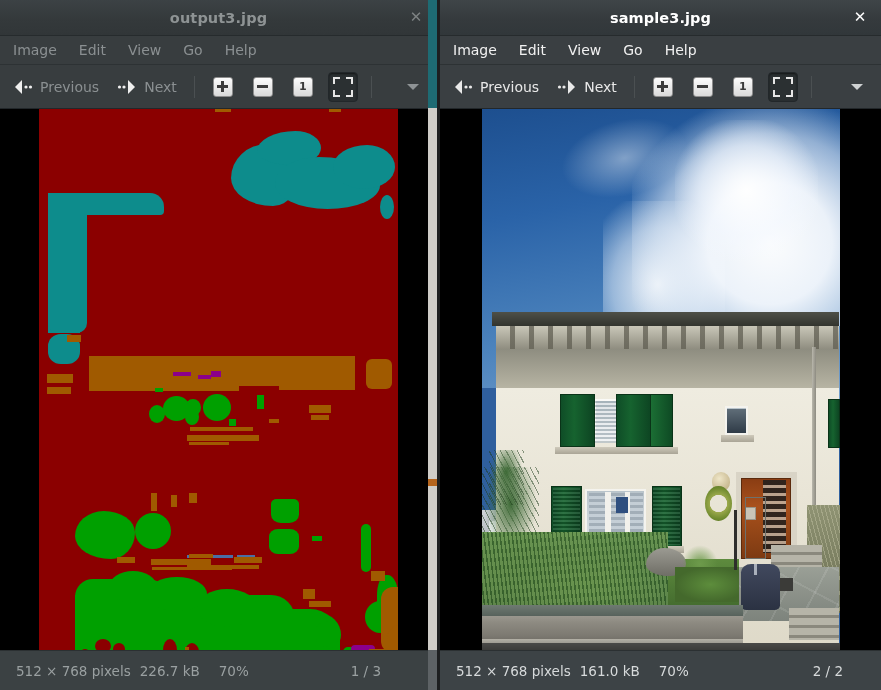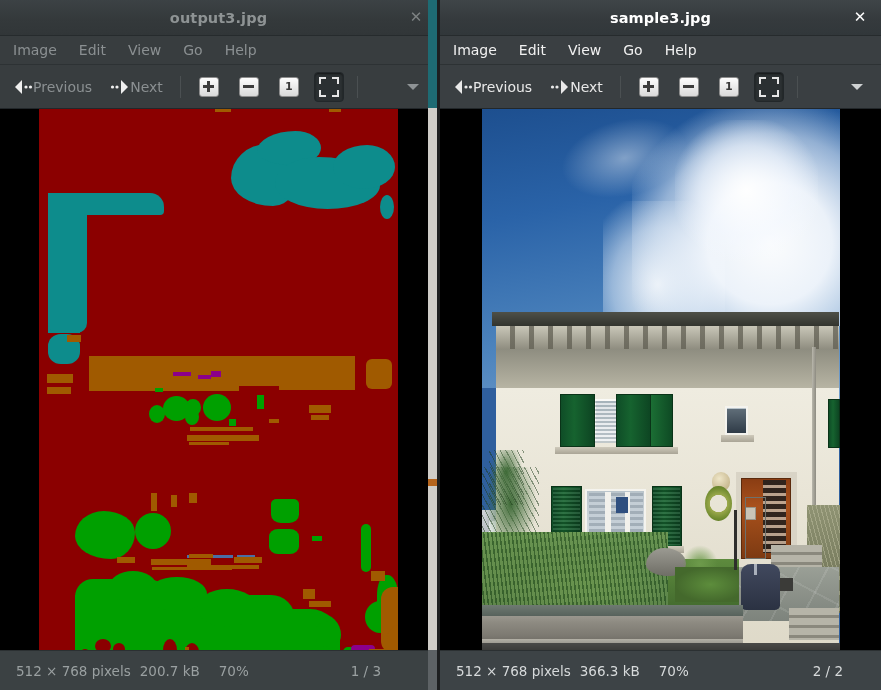--- a/index.html
+++ b/index.html
@@ -92,21 +92,21 @@
     padding: 0 6px 0 4px;
     background: #383d3f;
     border-bottom: 1px solid #22272a;
     position: relative;
   }
   .window.right .toolbar { background: #3a3f42; }
 
   .tb-btn {
     display: flex;
     align-items: center;
-    gap: 0;
+    gap: 7px;
     height: 32px;
     padding: 0 9px;
     border-radius: 3px;
     cursor: pointer;
     white-space: nowrap;
   }
   .tb-label {
     font-size: 14px;
     color: #8b9092;
   }
@@ -576,21 +576,21 @@
           <div class="seg brown" style="left:230px; top:310px; width:10px; height:4px;"></div>
           <div class="seg brown" style="left:272px; top:306px; width:18px; height:5px;"></div>
 
         </div>
       </div>
     </div>
 
     <div class="statusbar">
       <span class="status-text">512 × 768 pixels</span>
       <span class="status-gap"></span>
-      <span class="status-text">200.7 kB</span>
+      <span class="status-text">226.7 kB</span>
       <span class="status-gap-wide"></span>
       <span class="status-text">70%</span>
       <span class="status-right">1 / 3</span>
     </div>
 
     <div class="peek">
       <div class="p-teal"></div>
       <div class="p-grey"></div>
       <div class="p-mark"></div>
       <div class="p-dark"></div>
@@ -747,20 +747,20 @@
           <div class="ph road" style="left:0%; top:98.6%; width:100%; height:1.4%;"></div>
           <div class="ph steps" style="left:86%; top:92%; width:14%; height:6%;"></div>
 
         </div>
       </div>
     </div>
 
     <div class="statusbar">
       <span class="status-text">512 × 768 pixels</span>
       <span class="status-gap"></span>
-      <span class="status-text">366.3 kB</span>
+      <span class="status-text">161.0 kB</span>
       <span class="status-gap-wide"></span>
       <span class="status-text">70%</span>
       <span class="status-right">2 / 2</span>
     </div>
   </div>
 
 </div>
 
 </body></html>

